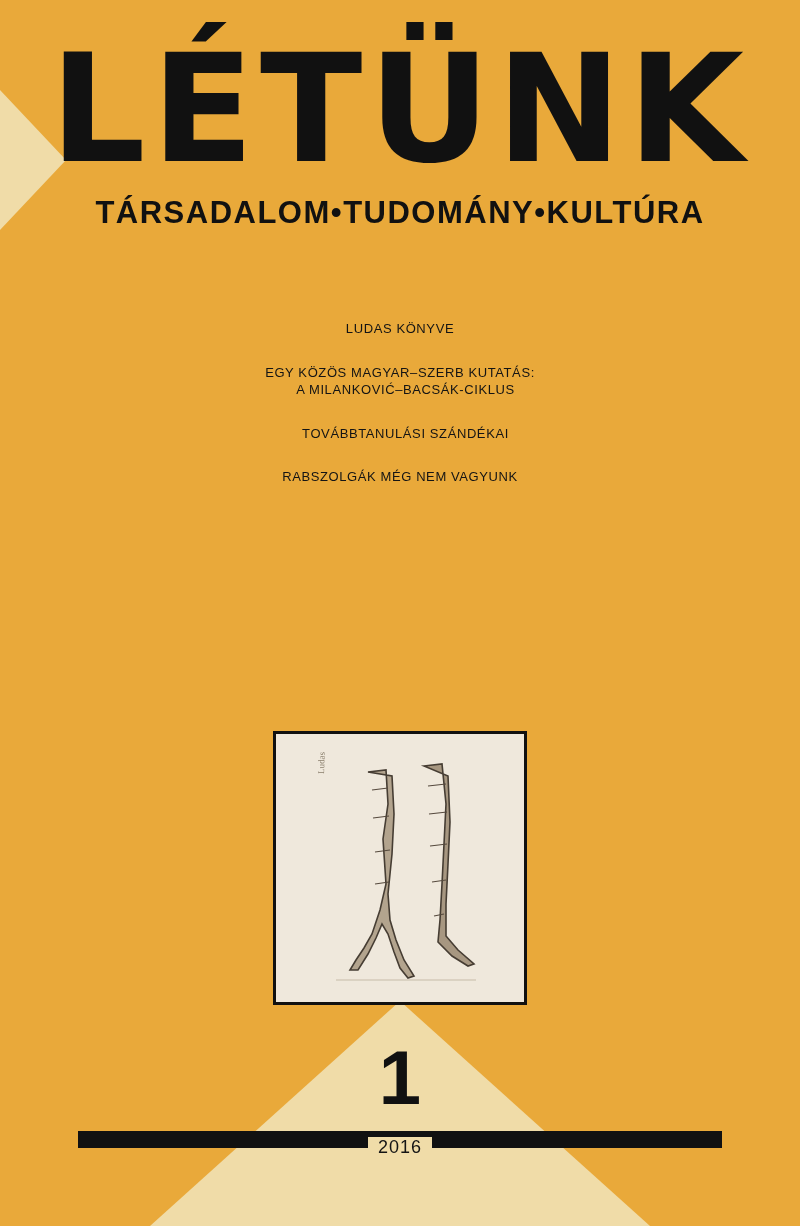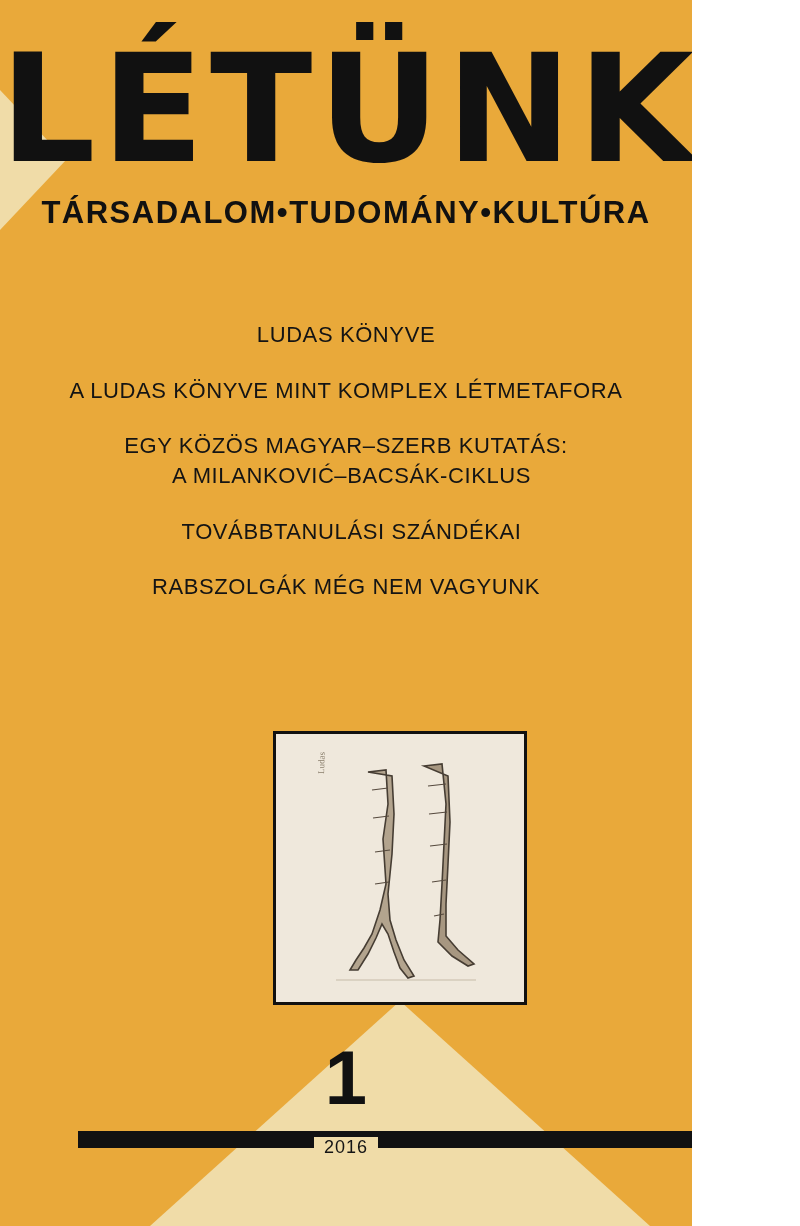--- a/index.html
+++ b/index.html
@@ -5,21 +5,21 @@
   html, body {
     margin: 0;
     padding: 0;
     background: #ffffff;
   }
   body {
     font-family: "Liberation Sans", sans-serif;
   }
   .cover {
     position: relative;
-    width: 692px;
+    width: 800px;
     height: 1226px;
     background: #E9A93A;
     overflow: hidden;
   }
   
   .left-chevron {
     position: absolute;
     left: 0;
     top: 90px;
     width: 66px;
@@ -67,21 +67,21 @@
   .contents {
     position: absolute;
     top: 320px;
     left: 0;
     width: 100%;
     text-align: center;
     color: #141414;
   }
   .contents .entry {
     font-family: "Liberation Sans", sans-serif;
-    font-size: 22px;
+    font-size: 13px;
     letter-spacing: 0.6px;
     line-height: 1.35;
     margin-bottom: 26px;
   }
   .contents .entry .line2 {
     display: block;
     padding-left: 11px;
   }
   
   .illustration {
@@ -145,23 +145,20 @@
   <div class="bottom-triangle"></div>
 
   <div class="masthead">
     <div class="title">LÉTÜNK</div>
     <div class="subtitle">TÁRSADALOM•TUDOMÁNY•KULTÚRA</div>
   </div>
 
   <div class="contents">
     <div class="entry">
       <span>LUDAS KÖNYVE</span>
-    </div>
-    <div class="entry">
-      <span>A LUDAS KÖNYVE MINT KOMPLEX LÉTMETAFORA</span>
     </div>
     <div class="entry">
       <span>EGY KÖZÖS MAGYAR–SZERB KUTATÁS:</span>
       <span class="line2">A MILANKOVIĆ–BACSÁK-CIKLUS</span>
     </div>
     <div class="entry">
       <span class="line2">TOVÁBBTANULÁSI SZÁNDÉKAI</span>
     </div>
     <div class="entry">
       <span>RABSZOLGÁK MÉG NEM VAGYUNK</span>

